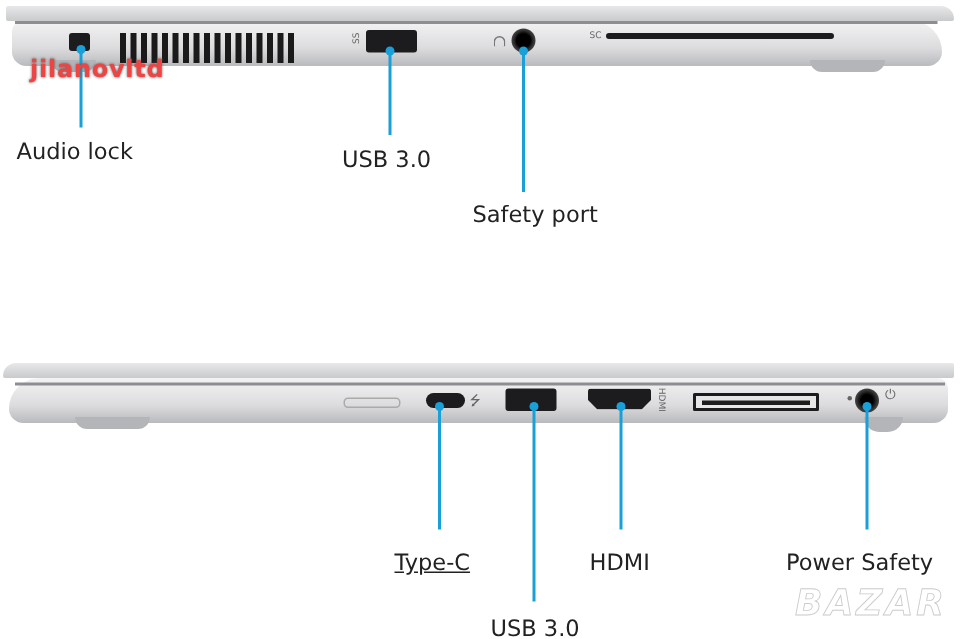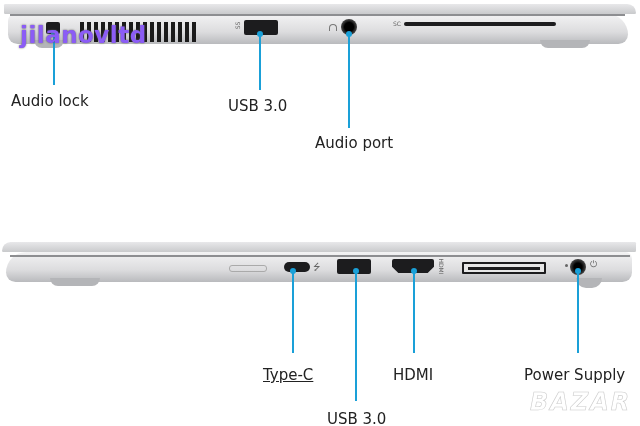--- a/index.html
+++ b/index.html
@@ -8,21 +8,21 @@
   .lid{position:absolute;background:linear-gradient(#e8e8ea,#c9cacc);border-radius:6px 40px 6px 6px;}
   .base{position:absolute;background:linear-gradient(#f3f3f4 0%,#dcdcde 60%,#b9babd 100%);border-radius:10px 30px 14px 14px;}
   .seam{position:absolute;height:2px;background:#8d8e91;}
   .foot{position:absolute;background:#b4b5b8;border-radius:0 0 30px 30px;}
   .vent{position:absolute;width:4px;height:20px;background:#1a1a1a;}
   .port{position:absolute;background:#1c1c1e;}
   .line{position:absolute;width:2px;background:#1aa0d8;}
   .dot{position:absolute;width:6px;height:6px;border-radius:50%;background:#1aa0d8;}
   .label{position:absolute;font-size:15px;color:#222;white-space:nowrap;}
   .mini{position:absolute;font-size:6px;color:#666;}
-  .wm{position:absolute;font-weight:bold;color:#8b5cf6;font-size:23px;letter-spacing:0.5px;text-shadow:0 0 2px #555;}
+  .wm{position:absolute;font-weight:bold;color:#ef4444;font-size:16px;letter-spacing:0.5px;text-shadow:0 0 2px #555;margin-top:14px;}
   .wm2{position:absolute;font-weight:bold;color:#fff;font-size:24px;font-style:italic;-webkit-text-stroke:0.6px #ccc;letter-spacing:2px;}
 </style>
 </head>
 <body>
 
 <div>
   <div class="lid" style="left:4px;top:4px;width:632px;height:10px;"></div>
   <div class="base" style="left:8px;top:14px;width:620px;height:30px;"></div>
   <div class="seam" style="left:10px;top:14px;width:615px;"></div>
   <div class="foot" style="left:34px;top:40px;width:30px;height:8px;"></div>
@@ -62,21 +62,21 @@
 <div class="dot" style="left:51px;top:30px;"></div>
 <div class="line" style="left:53px;top:33px;height:52px;"></div>
 <div class="label" style="left:11px;top:92px;">Audio lock</div>
 
 <div class="dot" style="left:257px;top:31px;"></div>
 <div class="line" style="left:259px;top:34px;height:56px;"></div>
 <div class="label" style="left:228px;top:97px;">USB 3.0</div>
 
 <div class="dot" style="left:346px;top:31px;"></div>
 <div class="line" style="left:348px;top:34px;height:94px;"></div>
-<div class="label" style="left:315px;top:134px;">Audio port</div>
+<div class="label" style="left:315px;top:134px;">Safety port</div>
 
 <div class="wm" style="left:20px;top:22px;">jilanovltd</div>
 
 <div>
   <div class="lid" style="left:2px;top:242px;width:634px;height:10px;border-radius:40px 6px 6px 6px;"></div>
   <div class="base" style="left:6px;top:252px;width:626px;height:30px;border-radius:30px 10px 14px 14px;"></div>
   <div class="seam" style="left:10px;top:255px;width:620px;"></div>
   <div class="foot" style="left:50px;top:278px;width:50px;height:8px;"></div>
   <div class="foot" style="left:576px;top:278px;width:26px;height:10px;"></div>
 
@@ -106,15 +106,15 @@
 <div class="dot" style="left:353px;top:268px;"></div>
 <div class="line" style="left:355px;top:271px;height:130px;"></div>
 <div class="label" style="left:327px;top:410px;">USB 3.0</div>
 
 <div class="dot" style="left:411px;top:268px;"></div>
 <div class="line" style="left:413px;top:271px;height:82px;"></div>
 <div class="label" style="left:393px;top:366px;">HDMI</div>
 
 <div class="dot" style="left:575px;top:268px;"></div>
 <div class="line" style="left:577px;top:271px;height:82px;"></div>
-<div class="label" style="left:524px;top:366px;">Power Supply</div>
+<div class="label" style="left:524px;top:366px;">Power Safety</div>
 
 <div class="wm2" style="left:530px;top:388px;">BAZAR</div>
 
 </body></html>

